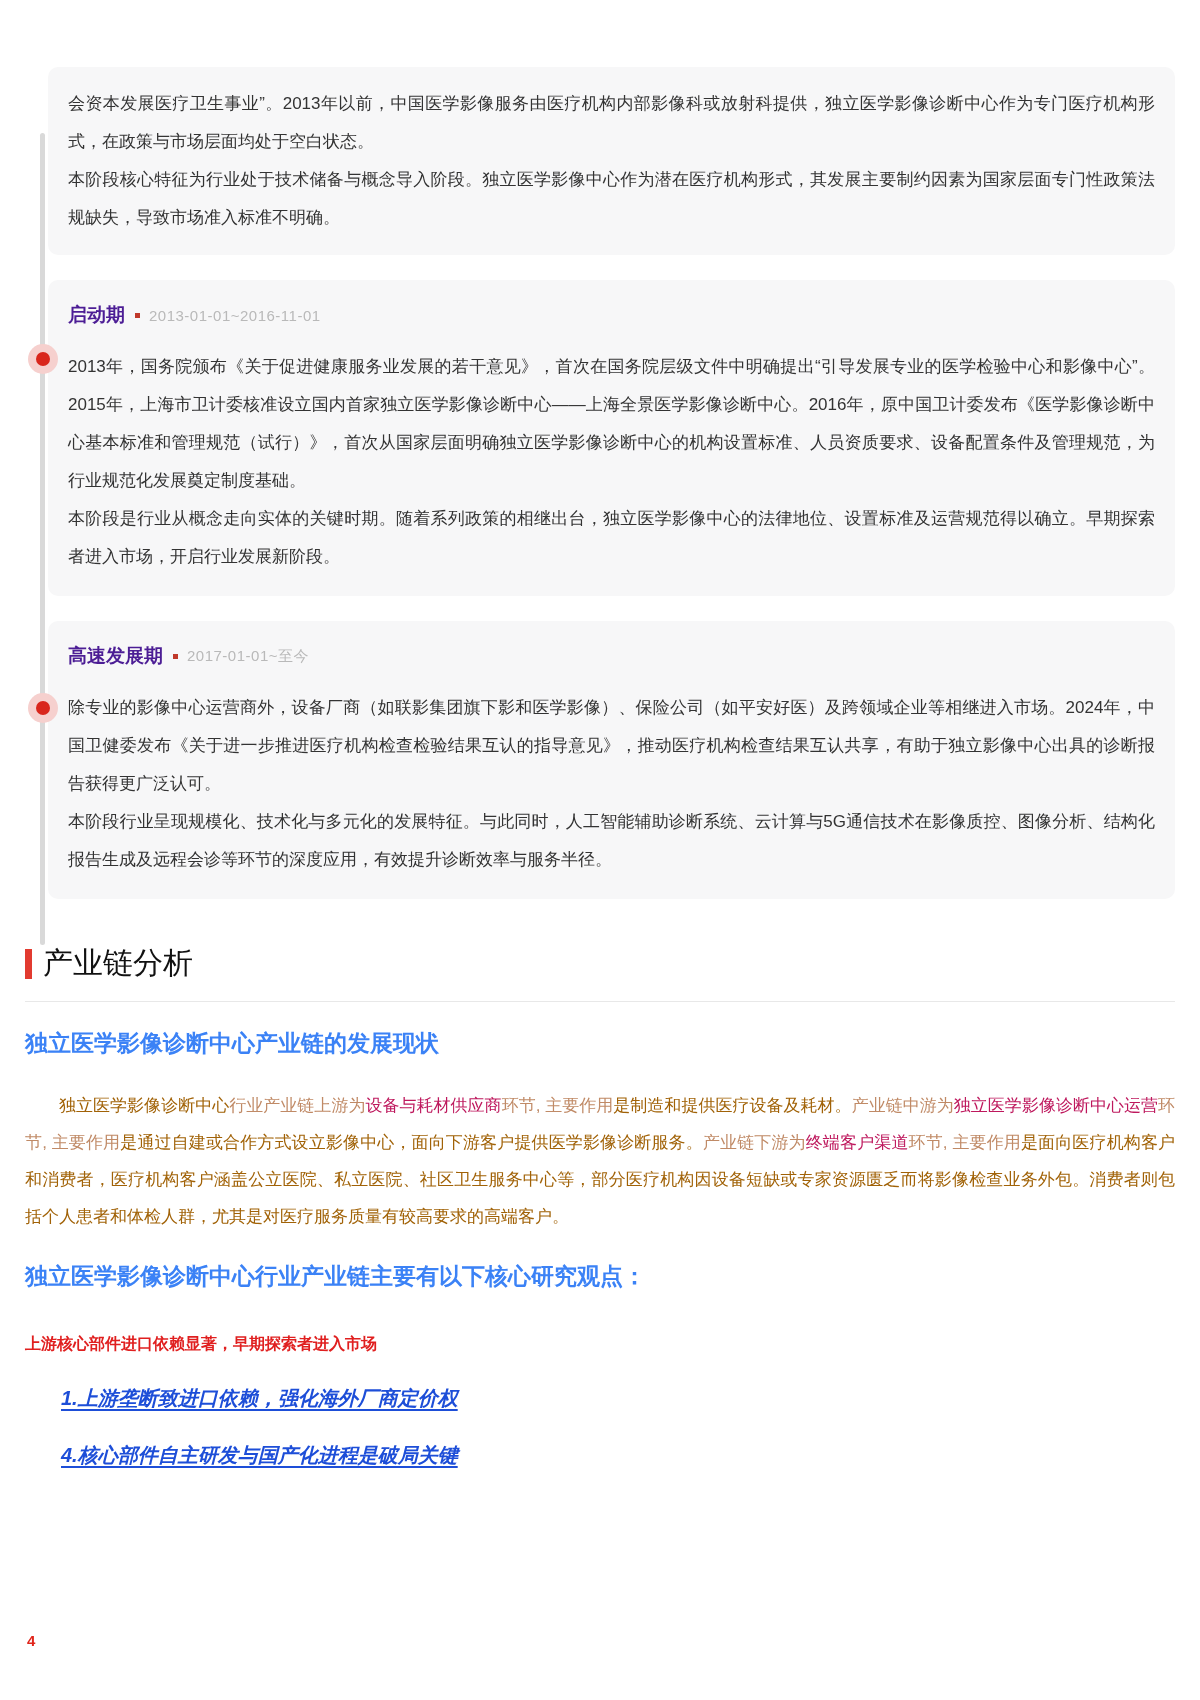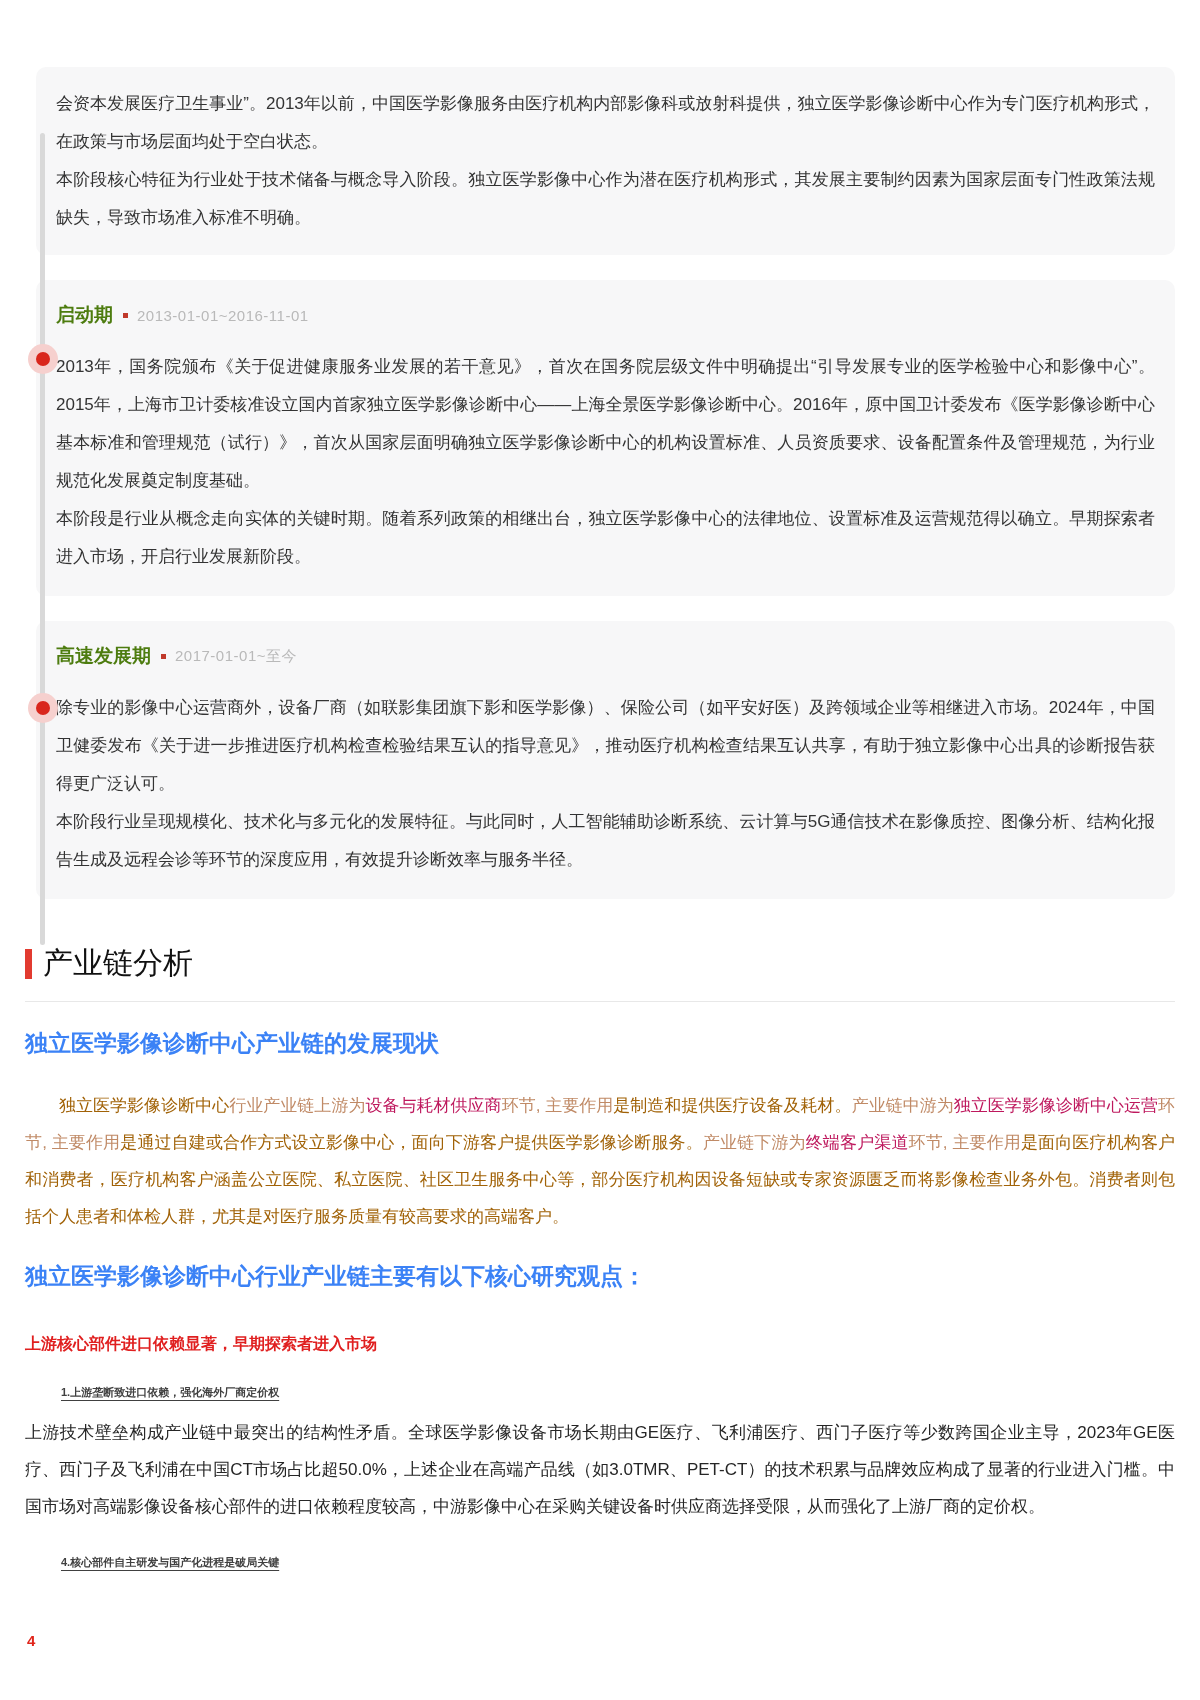--- a/index.html
+++ b/index.html
@@ -8,21 +8,21 @@
     width: 1200px;
     height: 1700px;
     background: #ffffff;
     font-family: "Liberation Sans", "DejaVu Sans", sans-serif;
     color: #262626;
     overflow: hidden;
   }
   
   .timeline {
     position: relative;
-    padding: 0 25px 0 36px;
+    padding: 0 25px 0 48px;
   }
   .timeline-line {
     position: absolute;
     left: 40px;
     top: 66px;
     width: 5px;
     height: 812px;
     background: #d9d9d9;
     border-radius: 3px;
   }
@@ -53,21 +53,21 @@
   .card.first { margin-top: 67px; }
   .card.stage { margin-top: 25px; padding: 22px 20px 20px 20px; }
   .card p {
     margin: 0;
     font-size: 17px;
     line-height: 38px;
     color: #333333;
     text-align: justify;
   }
   .stage-head { display: flex; align-items: center; }
-  .stage-name { font-size: 19px; font-weight: bold; color: #4d7c0f; }
+  .stage-name { font-size: 19px; font-weight: bold; color: #4c1d95; }
   .dot-sep {
     width: 5px; height: 5px;
     background: #c0392b;
     margin: 0 9px 0 10px;
     flex: 0 0 auto;
   }
   .stage-date { font-size: 15px; color: #b9b9b9; font-weight: 500; letter-spacing: 0.5px; }
   .stage-body { margin-top: 20px; }
   
   .main { padding: 0 25px; }
@@ -102,25 +102,26 @@
   .seg-bold { color: #be185d; font-weight: normal; }
   .seg-hl { color: #c08a66; }
   .red-sub {
     margin: 42px 0 0 0;
     font-size: 16px;
     font-weight: bold;
     color: #e01f1f;
   }
   .point-title {
     margin: 30px 0 0 36px;
-    font-size: 11px;
-    font-weight: bold;
-    color: #404040;
+    font-size: 20px;
+    font-weight: bold;
+    color: #1d4ed8;
     text-decoration: underline;
     text-underline-offset: 4px;
+    font-style: italic;
   }
   .point-body {
     margin: 14px 0 0 0;
     font-size: 17px;
     line-height: 37px;
     text-align: justify;
     color: #262626;
   }
   .page-num {
     position: absolute;
@@ -187,21 +188,20 @@
     <h3 class="sub-title">独立医学影像诊断中心产业链的发展现状</h3>
 
     <p class="chain-p"><span class="seg-normal">独立医学影像诊断中心</span><span class="seg-hl">行业产业链上游为</span><span class="seg-bold">设备与耗材供应商</span><span class="seg-hl">环节, 主要作用</span><span class="seg-normal">是制造和提供医疗设备及耗材。</span><span class="seg-hl">产业链中游为</span><span class="seg-bold">独立医学影像诊断中心运营</span><span class="seg-hl">环节, 主要作用</span><span class="seg-normal">是通过自建或合作方式设立影像中心，面向下游客户提供医学影像诊断服务。</span><span class="seg-hl">产业链下游为</span><span class="seg-bold">终端客户渠道</span><span class="seg-hl">环节, 主要作用</span><span class="seg-normal">是面向医疗机构客户和消费者，医疗机构客户涵盖公立医院、私立医院、社区卫生服务中心等，部分医疗机构因设备短缺或专家资源匮乏而将影像检查业务外包。消费者则包括个人患者和体检人群，尤其是对医疗服务质量有较高要求的高端客户。</span></p>
 
     <h3 class="sub-title">独立医学影像诊断中心行业产业链主要有以下核心研究观点：</h3>
 
     <div class="red-sub">上游核心部件进口依赖显著，早期探索者进入市场</div>
 
     <div class="point-title">1.上游垄断致进口依赖，强化海外厂商定价权</div>
 
-    <p class="point-body">上游技术壁垒构成产业链中最突出的结构性矛盾。全球医学影像设备市场长期由GE医疗、飞利浦医疗、西门子医疗等少数跨国企业主导，2023年GE医疗、西门子及飞利浦在中国CT市场占比超50.0%，上述企业在高端产品线（如3.0TMR、PET-CT）的技术积累与品牌效应构成了显著的行业进入门槛。中国市场对高端影像设备核心部件的进口依赖程度较高，中游影像中心在采购关键设备时供应商选择受限，从而强化了上游厂商的定价权。</p>
 
     <div class="point-title">4.核心部件自主研发与国产化进程是破局关键</div>
 
   </div>
 
   <div class="page-num">4</div>
 
 </div>
 
 </body></html>

